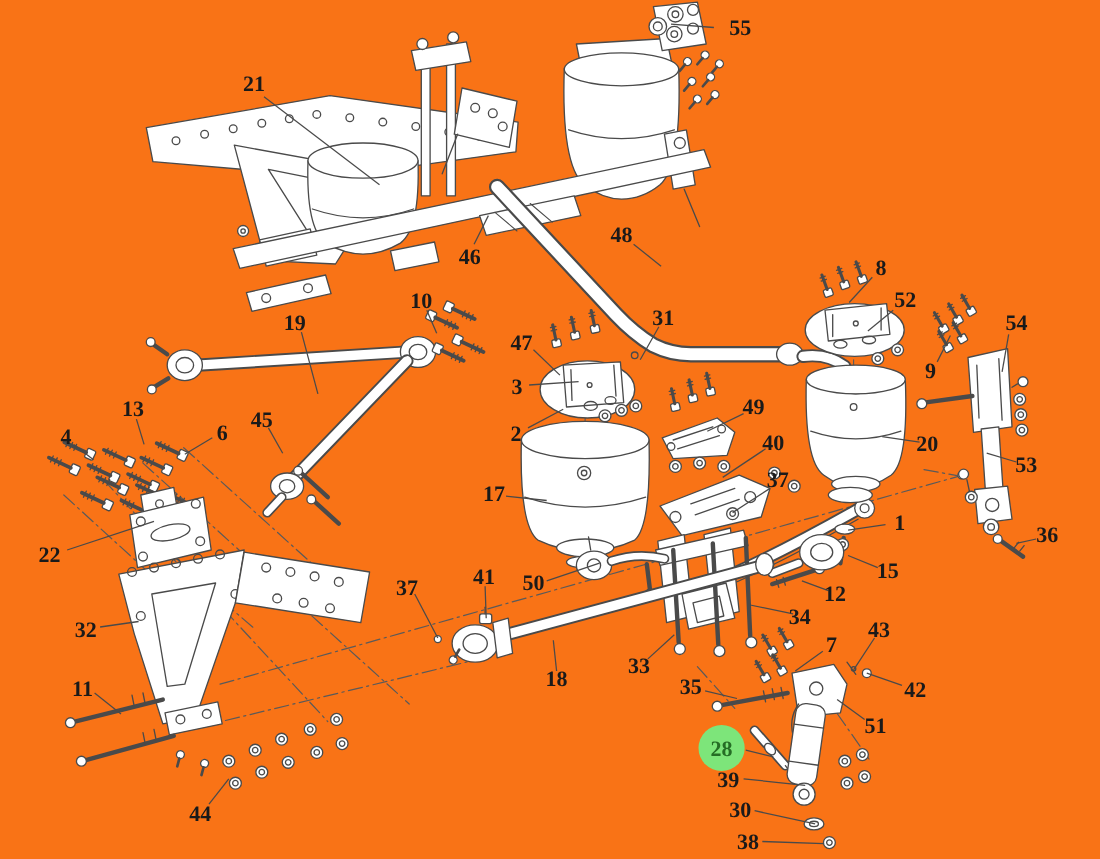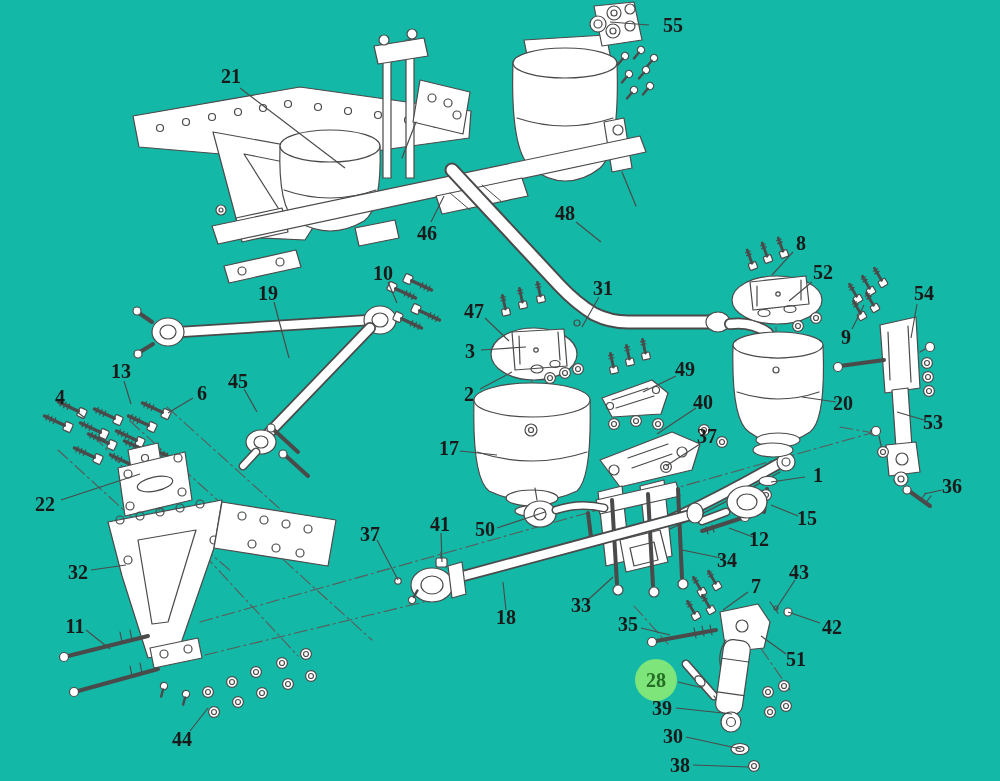--- a/index.html
+++ b/index.html
@@ -1,16 +1,16 @@
 <!DOCTYPE html>
 <html><head>
 <meta charset="utf-8">
 <style>
   html,body{margin:0;padding:0;background:#ffffff;}
-  .stage{position:relative;width:1000px;height:781px;background:#14b8a6;overflow:hidden;
+  .stage{position:relative;width:1000px;height:781px;background:#f97316;overflow:hidden;
          font-family:"Liberation Serif",serif;}
   svg{display:block}
   
   .f{fill:#ffffff}
   .dash{stroke:#5a5a5a;stroke-width:1.1;fill:none;stroke-dasharray:13 4 2 4}
   .dsh2{stroke:#5a5a5a;stroke-width:1;fill:none;stroke-dasharray:5 4}
   .tube{stroke:#4a4a4a;stroke-width:15;fill:none;stroke-linecap:round;stroke-linejoin:round}
   .tin {stroke:#ffffff;stroke-width:11;fill:none;stroke-linecap:round;stroke-linejoin:round}
   .tube2{stroke:#4a4a4a;stroke-width:12;fill:none;stroke-linecap:round}
   .tin2 {stroke:#ffffff;stroke-width:8.5;fill:none;stroke-linecap:round}

